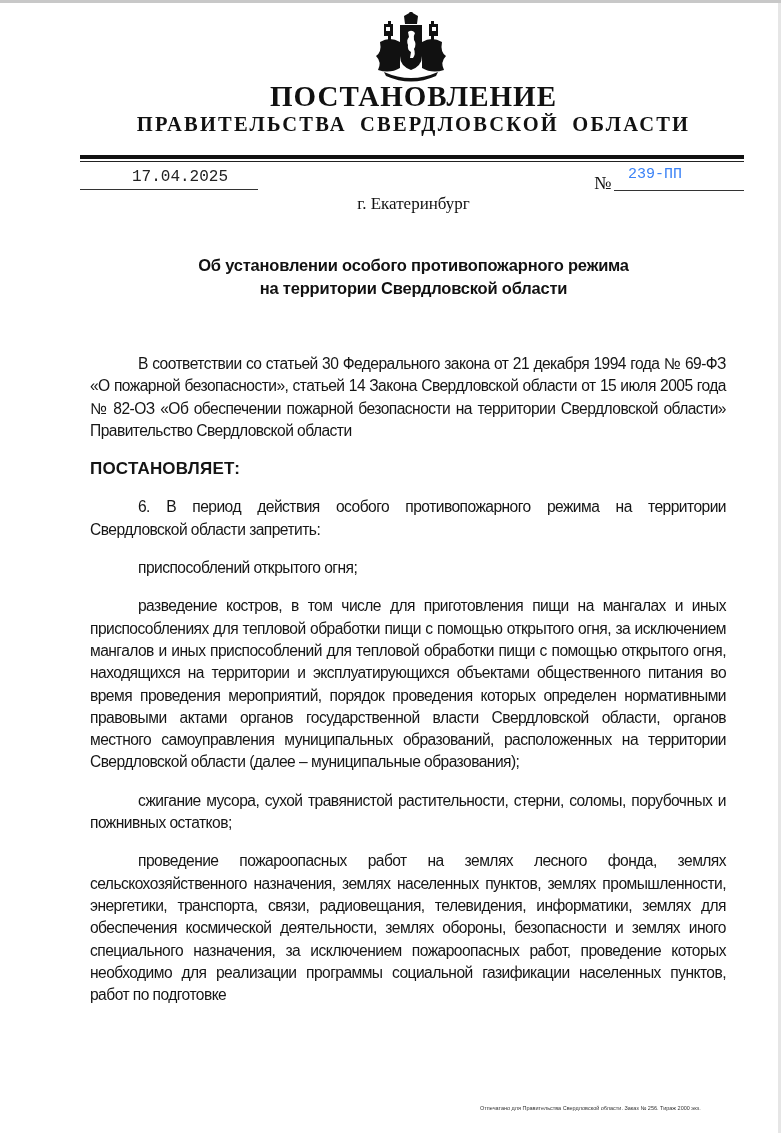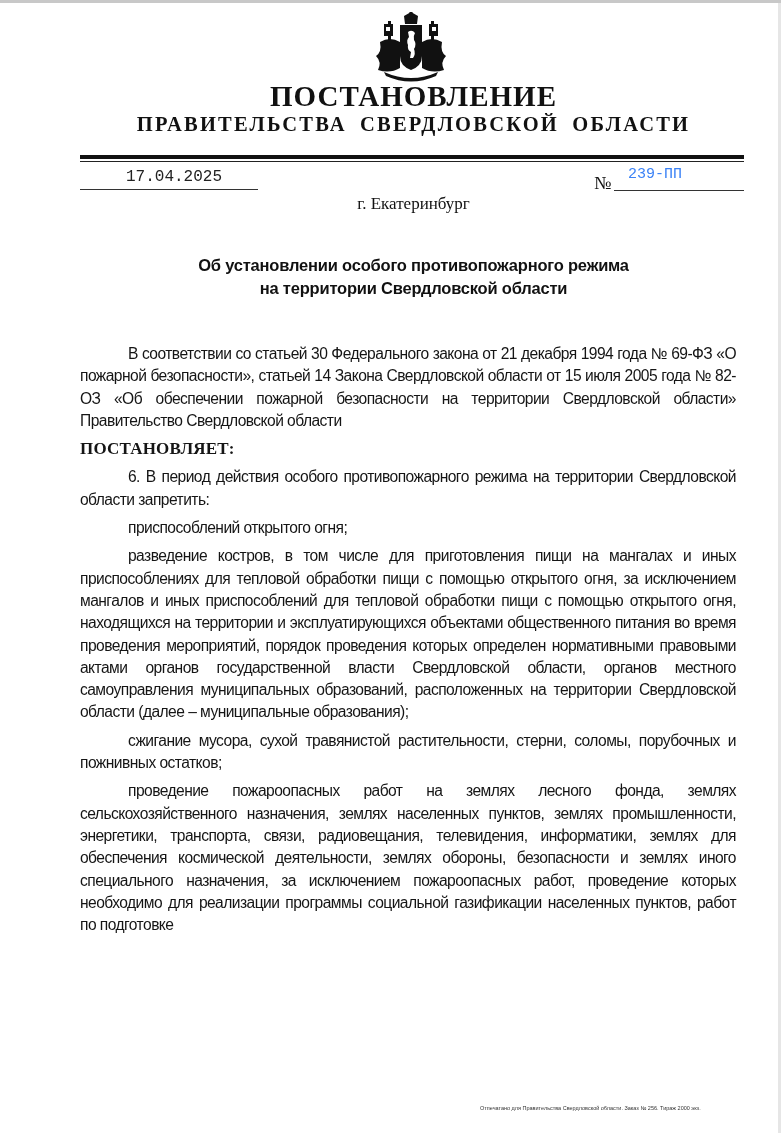--- a/index.html
+++ b/index.html
@@ -22,21 +22,21 @@
   }
   .title-sub {
     position: absolute; left: 0; width: 827px; top: 113px; text-align: center;
     font-family: "Liberation Serif", "DejaVu Serif", serif; font-weight: bold;
     font-size: 20.5px; letter-spacing: 2.2px; word-spacing: 6px; color: #111;
   }
   .rule-thick { position: absolute; left: 80px; top: 155px; width: 664px; height: 4px; background: #111; }
   .rule-thin { position: absolute; left: 80px; top: 161px; width: 664px; height: 1px; background: #222; }
 
   .date {
-    position: absolute; left: 126px; top: 168px;
+    position: absolute; left: 132px; top: 168px;
     font-family: "Liberation Mono", "DejaVu Sans Mono", monospace; font-size: 16px; color: #222;
   }
   .date-line { position: absolute; left: 80px; top: 189px; width: 178px; height: 1px; background: #333; }
   .num-sign {
     position: absolute; left: 594px; top: 173px;
     font-family: "Liberation Serif", "DejaVu Serif", serif; font-size: 18px; color: #111;
   }
   .num-value {
     position: absolute; left: 628px; top: 166px;
     font-family: "Liberation Mono", "DejaVu Sans Mono", monospace; font-size: 15px; color: #3b82f6;
@@ -51,23 +51,23 @@
     font-family: "Liberation Sans Narrow", "Liberation Sans", sans-serif; font-weight: bold;
     font-size: 16.5px; line-height: 23px; color: #111; letter-spacing: -0.2px;
   }
 
   .body-text {
     position: absolute; left: 74px; top: 337px; width: 668px;
     font-family: "Liberation Sans", "DejaVu Sans", sans-serif;
     font-size: 15.6px; line-height: 22.3px; color: #151515;
     letter-spacing: -0.55px;
   }
-  .body-text p { margin: 6px; text-align: justify; text-align-last: left; }
+  .body-text p { margin: 16px; text-align: justify; text-align-last: left; }
   .body-text p.indent { text-indent: 48px; }
-  .body-text .bold-line { font-weight: bold; font-size: 17px; letter-spacing: 0.2px; font-family: Liberation Serif, serif; }
+  .body-text .bold-line { font-weight: bold; font-size: 17px; letter-spacing: 0.2px; }
 
   .footer-note {
     position: absolute; left: 480px; top: 1105px;
     font-family: "Liberation Sans", "DejaVu Sans", sans-serif; font-size: 5.5px; color: #333;
   }
 </style>
 </head>
 <body>
 
 <div class="topbar"></div>

